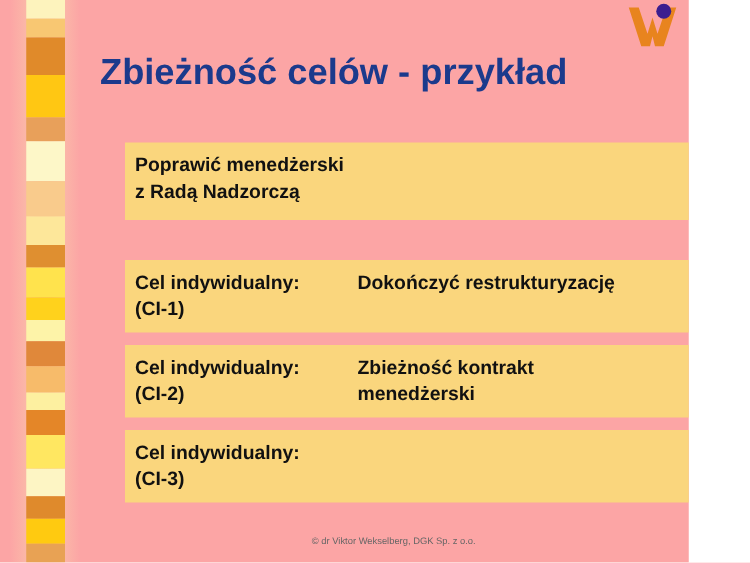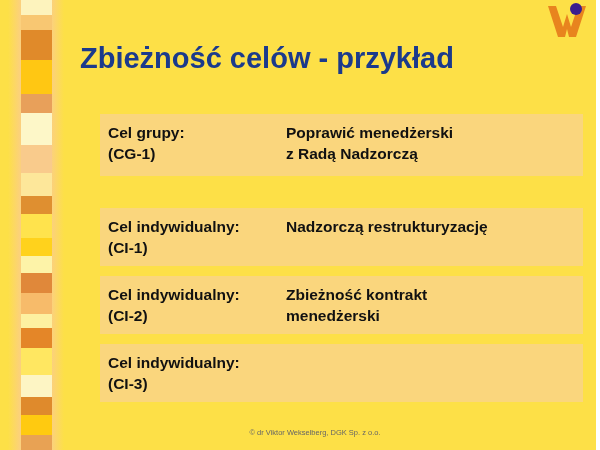--- a/index.html
+++ b/index.html
@@ -2,23 +2,23 @@
 <html><head>
 <meta charset="utf-8">
 <style>
   html, body {
     margin: 0;
     padding: 0;
     background: #ffffff;
   }
   #slide {
     position: relative;
-    width: 596px;
+    width: 551px;
     height: 450px;
-    background: #fde047;
+    background: #fca5a5;
     overflow: hidden;
     font-family: "Liberation Sans", sans-serif;
   }
 
   
   #ribbon-glow {
     position: absolute;
     left: 8px;
     top: 0;
     width: 56px;
@@ -136,30 +136,28 @@
   <div id="logo">
     <svg viewBox="0 0 46 40" width="46" height="40">
       <path d="M4 5 L12 5 L19 26 L23 13 L27 26 L34 5 L42 5 L32 36 L25 36 L23 28 L21 36 L14 36 Z" fill="#e8841e"></path>
       <circle cx="32" cy="8" r="6" fill="#3b1e8f"></circle>
     </svg>
   </div>
 
   <div id="title" style="color: rgb(27, 58, 140);">Zbieżność celów - przykład</div>
 
   <div class="goal-box" id="box-0" style="background: rgb(250, 214, 125);">
-    <div class="goal-label">Cel grupy:
-(CG-1)</div>
     <div class="goal-text">Poprawić menedżerski
 z Radą Nadzorczą</div>
   </div>
 
   <div class="goal-box" id="box-1" style="background: rgb(250, 214, 125);">
     <div class="goal-label">Cel indywidualny:
 (CI-1)</div>
-    <div class="goal-text">Nadzorczą restrukturyzację</div>
+    <div class="goal-text">Dokończyć restrukturyzację</div>
   </div>
 
   <div class="goal-box" id="box-2" style="background: rgb(250, 214, 125);">
     <div class="goal-label">Cel indywidualny:
 (CI-2)</div>
     <div class="goal-text">Zbieżność kontrakt
 menedżerski</div>
   </div>
 
   <div class="goal-box" id="box-3" style="background: rgb(250, 214, 125);">

